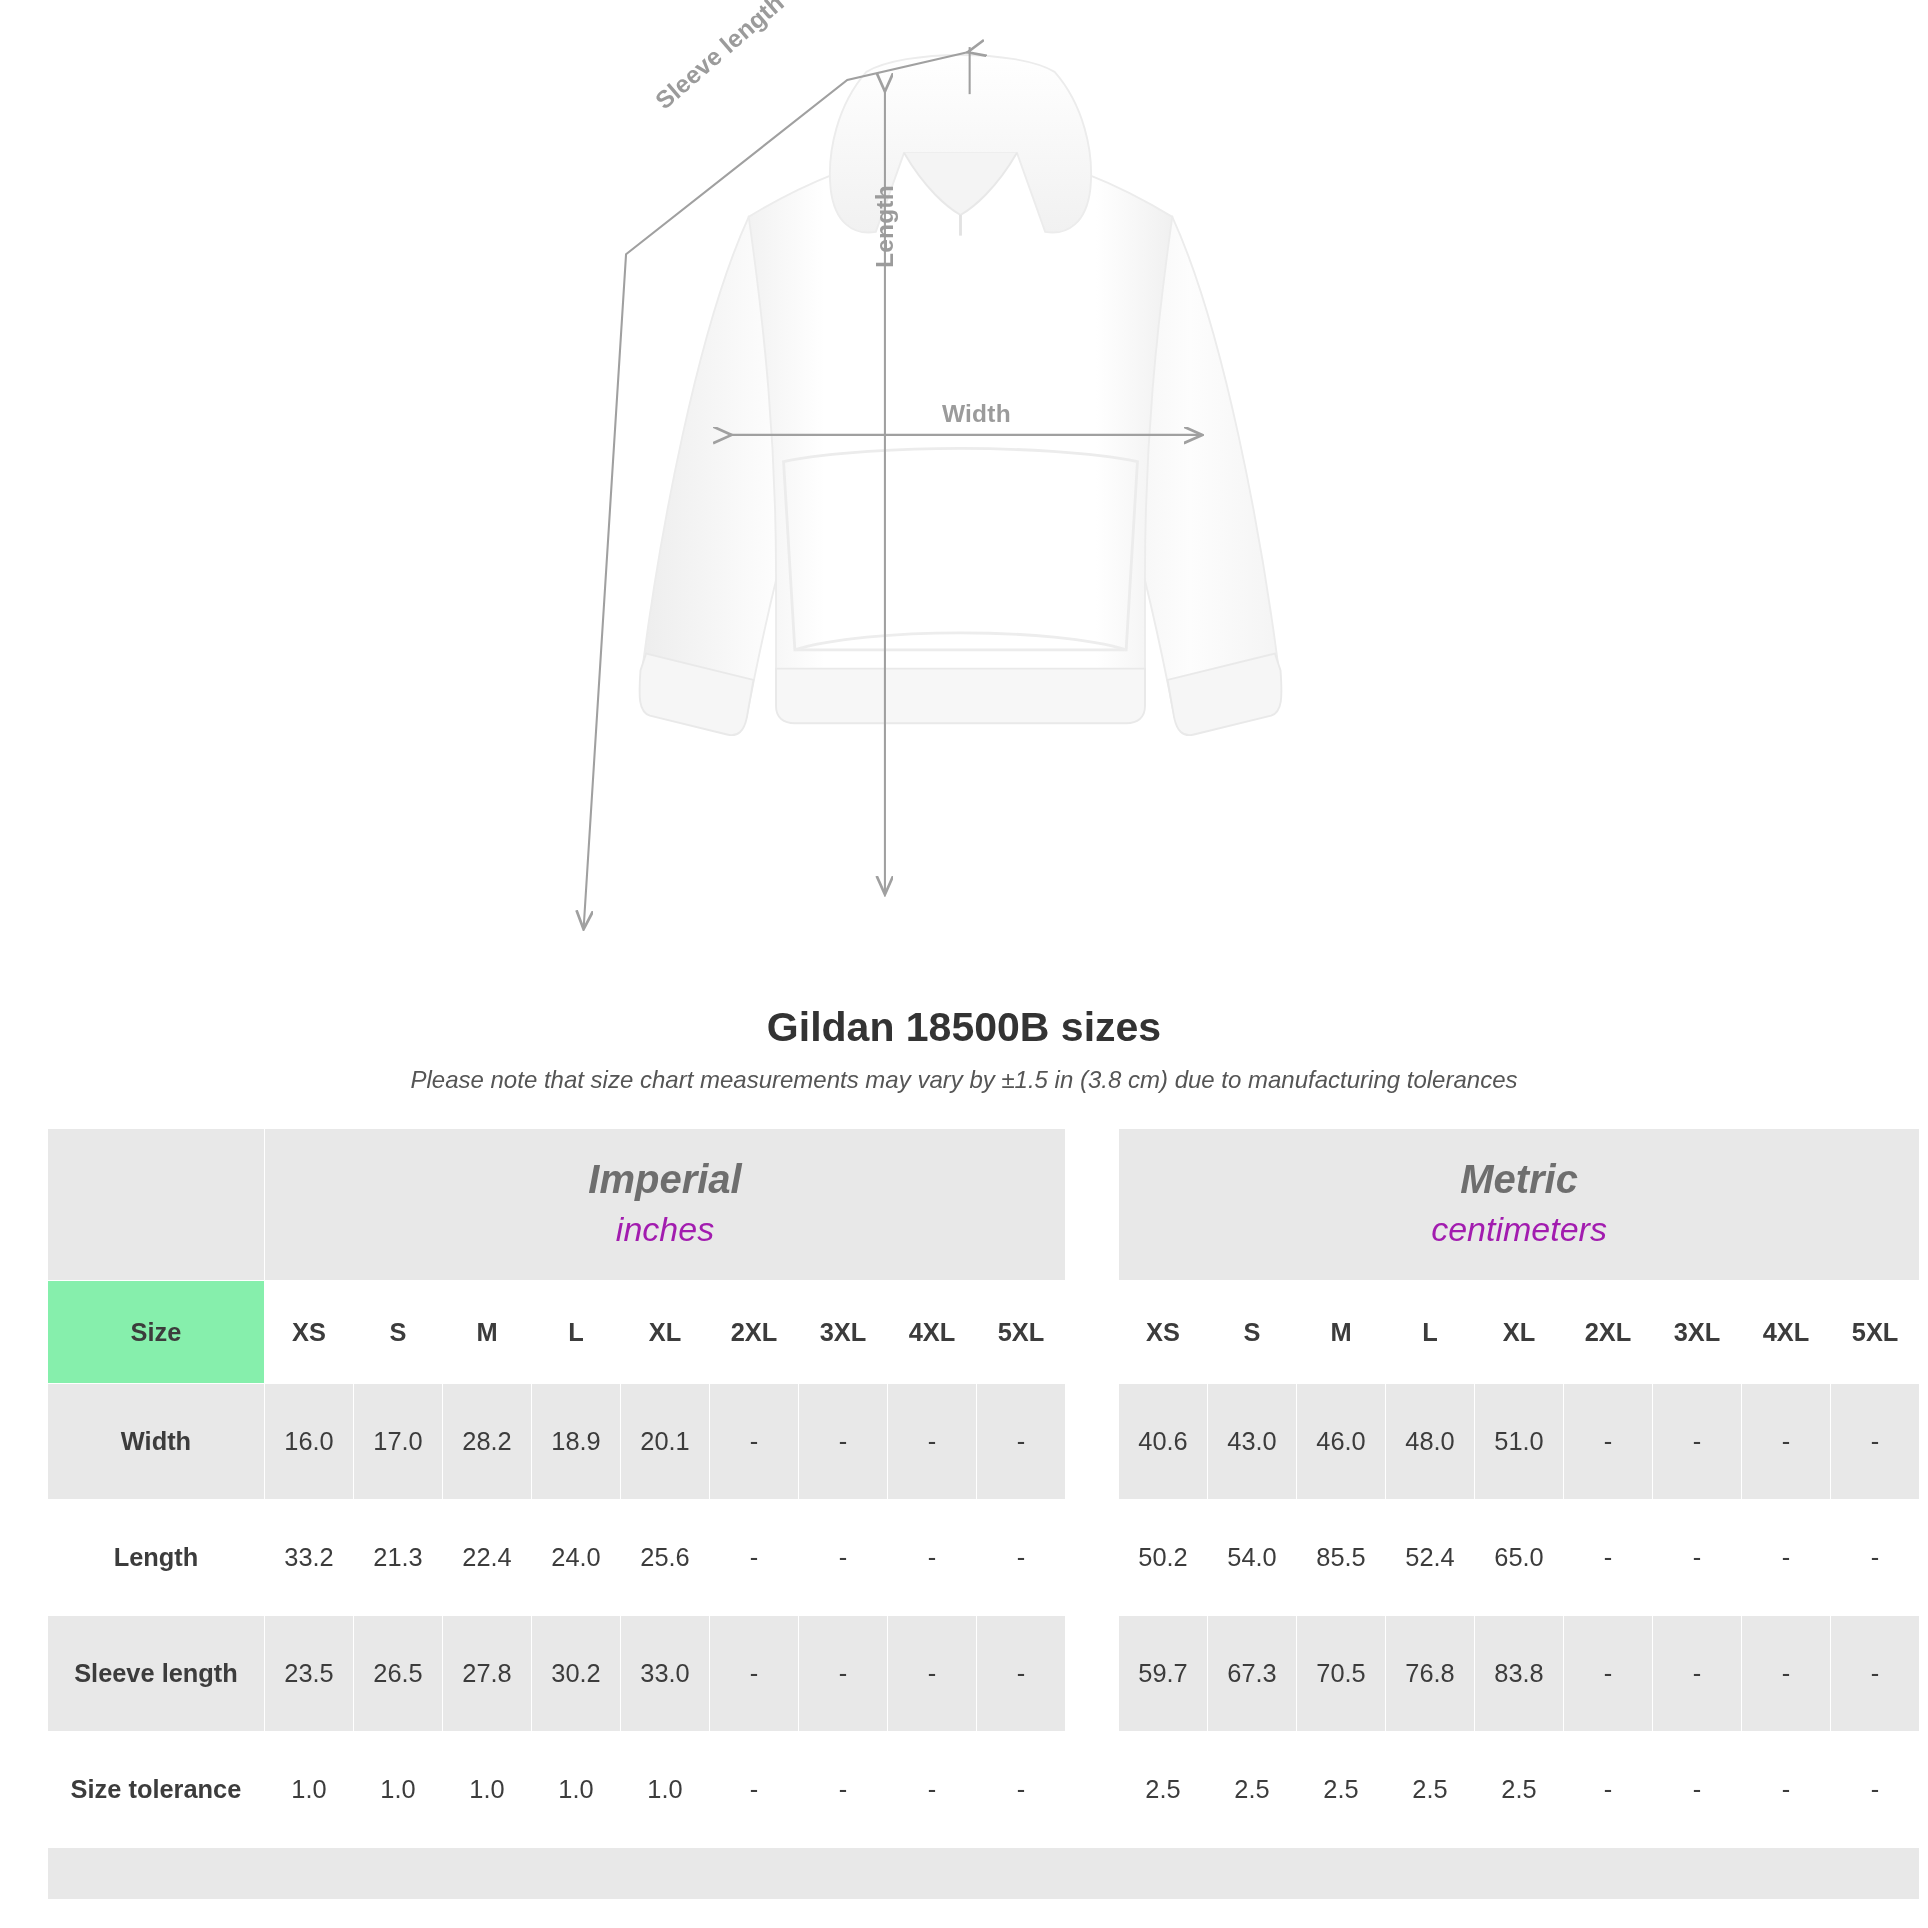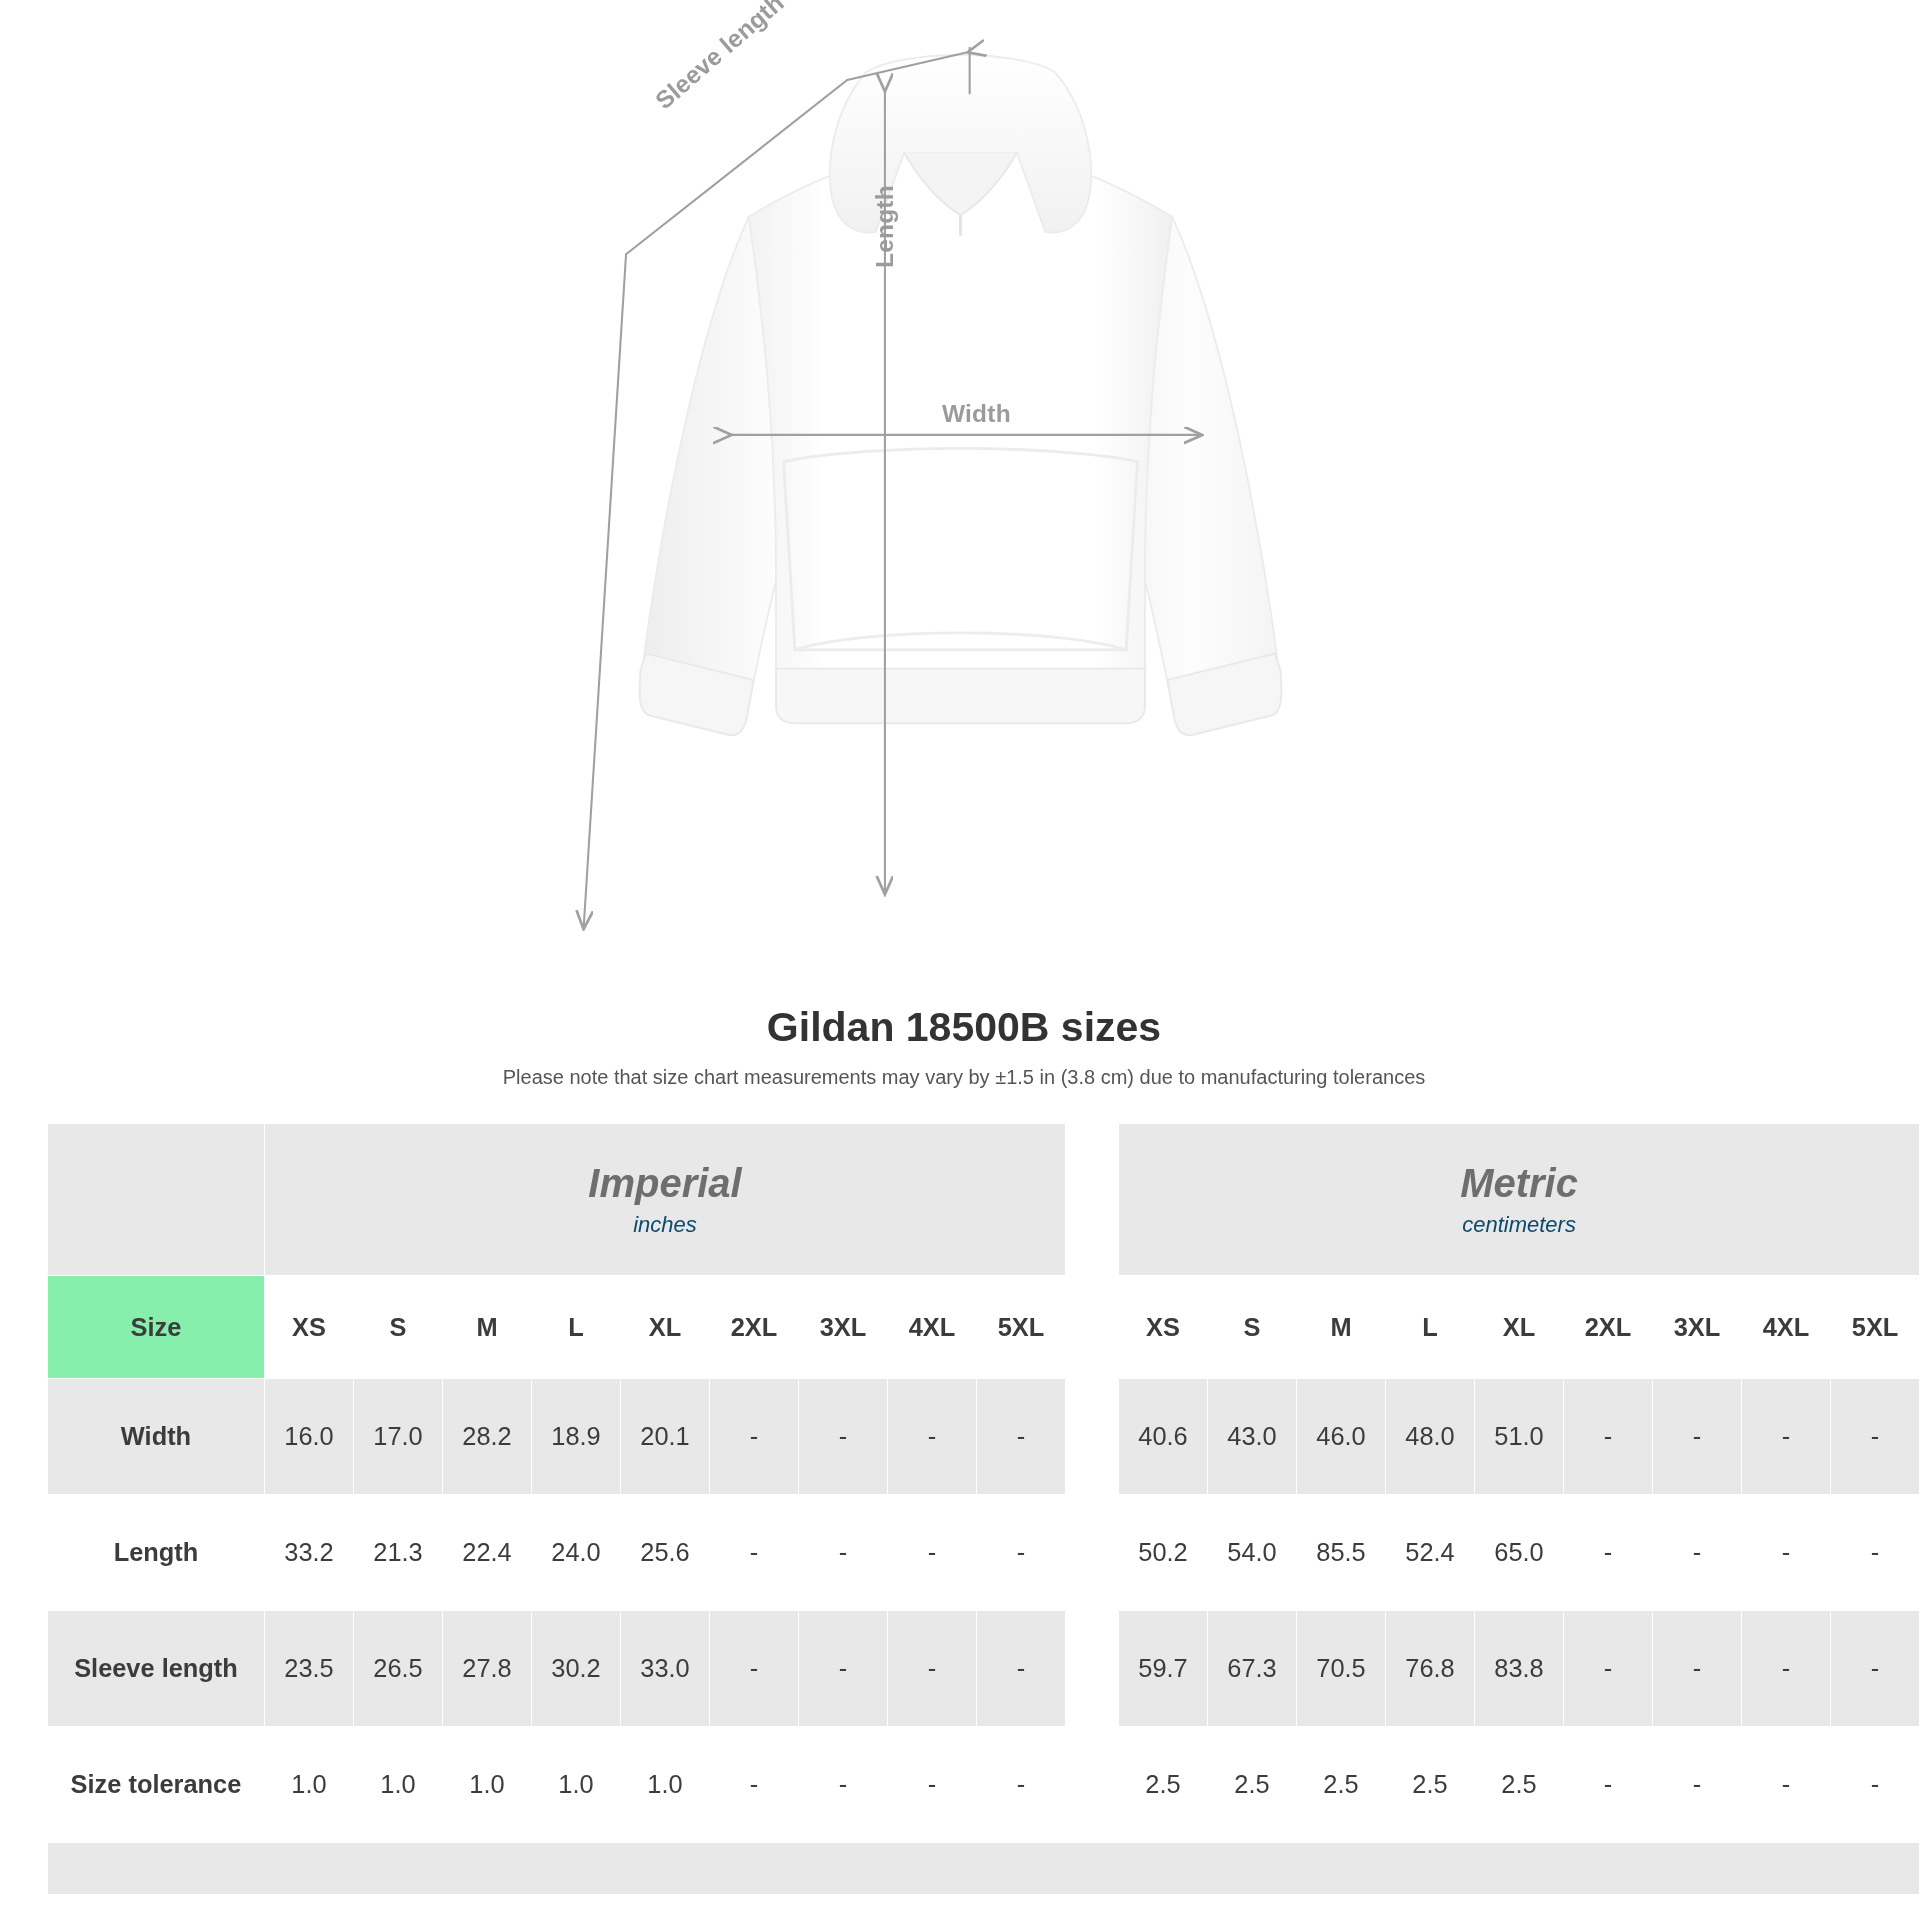--- a/index.html
+++ b/index.html
@@ -58,21 +58,22 @@
     text-align: center;
     margin-top: 25px;
   }
   .chart-title {
     font-size: 41px;
     font-weight: bold;
     color: #333333;
     margin: 0;
   }
   .chart-note {
-    font-size: 20px;
+    font-size: 24px;
+    font-style: italic;
     color: #555555;
     margin: 15px 0 0 0;
   }
 
   
   .table-wrap {
     margin: 34px auto 0 auto;
     width: 1834px;
   }
   table.size-table {
@@ -94,23 +95,23 @@
     height: 151px;
   }
   .unit-name {
     font-size: 40px;
     font-weight: bold;
     font-style: italic;
     color: #6e6e6e;
     line-height: 1.25;
   }
   .unit-sub {
-    font-size: 22px;
+    font-size: 34px;
     font-style: italic;
-    color: #0c4a6e;
+    color: #a21caf;
     line-height: 1.5;
   }
   .size-head td {
     background: #ffffff;
     height: 102px;
     font-weight: bold;
     font-size: 27px;
     color: #4a4a4a;
   }
   .size-head td.corner {

